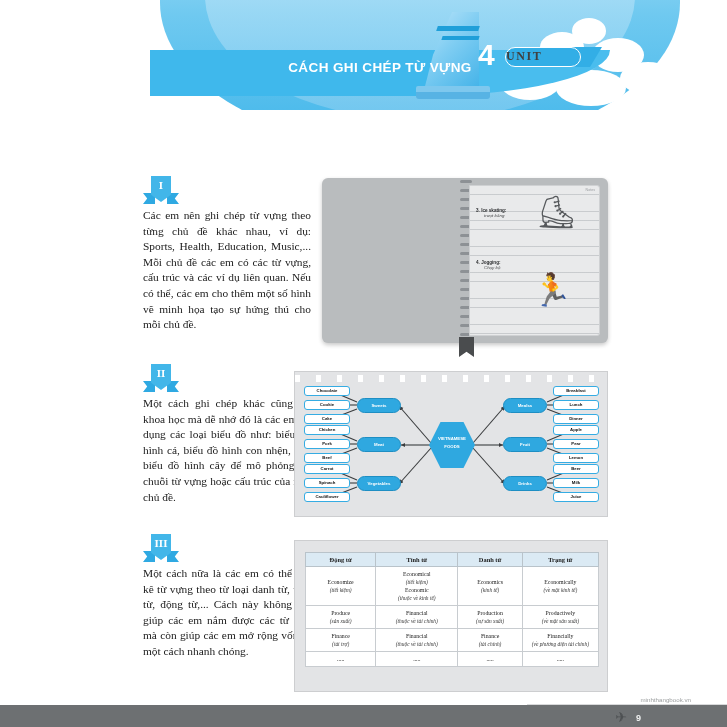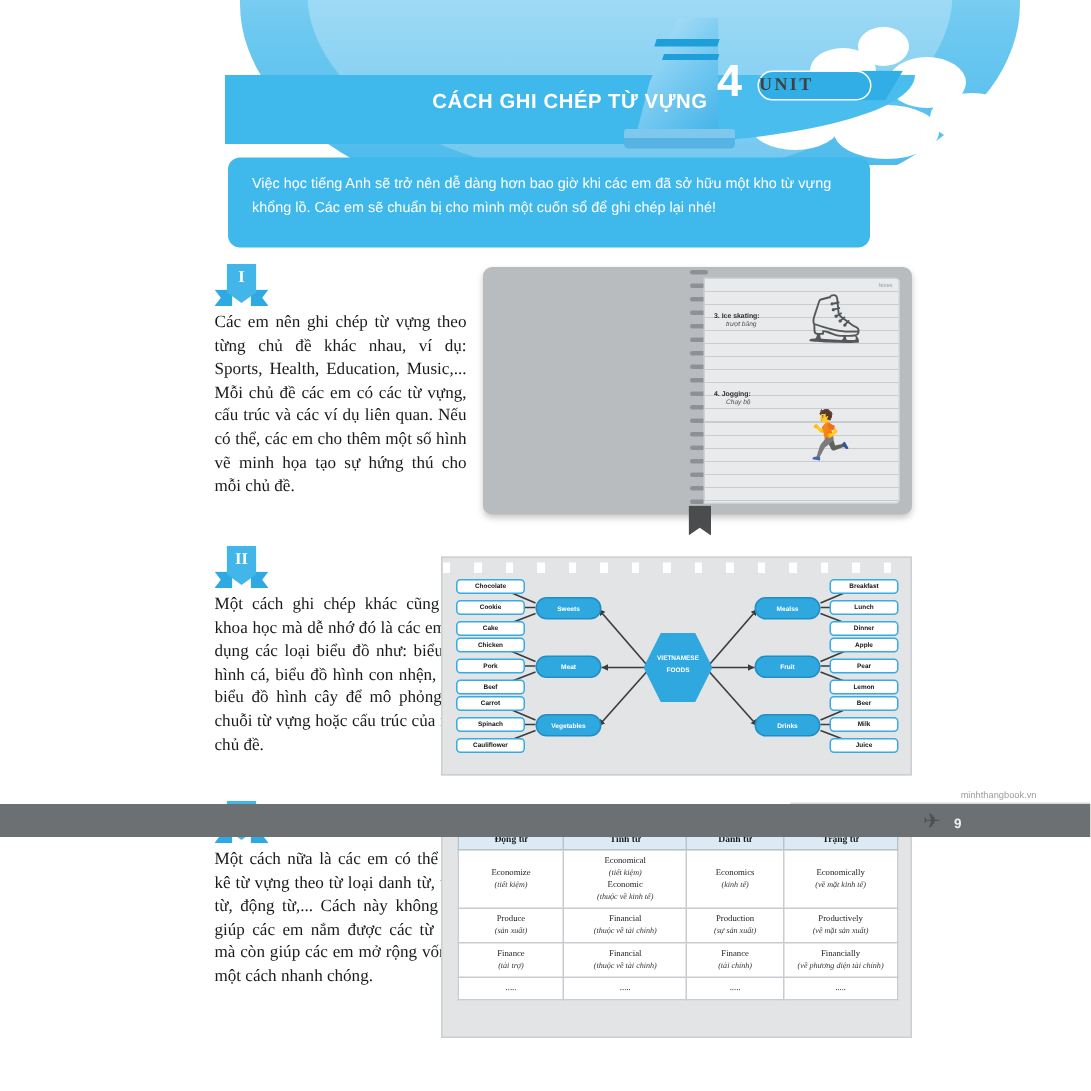--- a/index.html
+++ b/index.html
@@ -2,21 +2,21 @@
 <html><head>
 <meta charset="utf-8">
 <style>
   * { box-sizing: border-box; margin:0; padding:0; }
   body {
     width:727px; height:727px;
     background:#ffffff;
     font-family:"Liberation Serif", serif;
     position:relative; overflow:hidden;
   }
-  .page { position:relative; width:727px; height:558px; background:#fff; }
+  .page { position:relative; width:727px; height:727px; background:#fff; }
 
   
   .header { position:absolute; left:0; top:0; width:727px; height:110px; overflow:hidden; }
   .hdr-swoosh {
     position:absolute; left:160px; top:-150px;
     width:520px; height:300px;
     background:linear-gradient(180deg,#cfeefc 0%,#6fc9f0 55%,#41b6ea 100%);
     border-radius:0 0 300px 300px/0 0 170px 170px;
   }
   .hdr-swoosh2 {
@@ -243,21 +243,20 @@
     <div class="tail-stripe2"></div>
     <div class="tail-base"></div>
     <div class="tail-dark"></div>
 
     <div class="title">CÁCH GHI CHÉP TỪ VỰNG</div>
     <div class="unit-tip"></div>
     <div class="unit-num">4</div>
     <div class="unit-badge">UNIT</div>
   </div>
 
-  <div class="callout">Việc học tiếng Anh sẽ trở nên dễ dàng hơn bao giờ khi các em đã sở hữu một kho từ vựng khổng lồ. Các em sẽ chuẩn bị cho mình một cuốn sổ để ghi chép lại nhé!</div>
 
   <div class="badge" style="left:143px;top:176px;">
     <div class="ribbon-l"></div>
     <div class="ribbon-r"></div>
     <div class="shield">I</div>
   </div>
   <div class="bodytext" style="left:143px;top:208px;">Các em nên ghi chép từ vựng theo từng chủ đề khác nhau, ví dụ: Sports, Health, Education, Music,... Mỗi chủ đề các em có các từ vựng, cấu trúc và các ví dụ liên quan. Nếu có thể, các em cho thêm một số hình vẽ minh họa tạo sự hứng thú cho mỗi chủ đề.</div>
 
   <div class="notebook">
 

